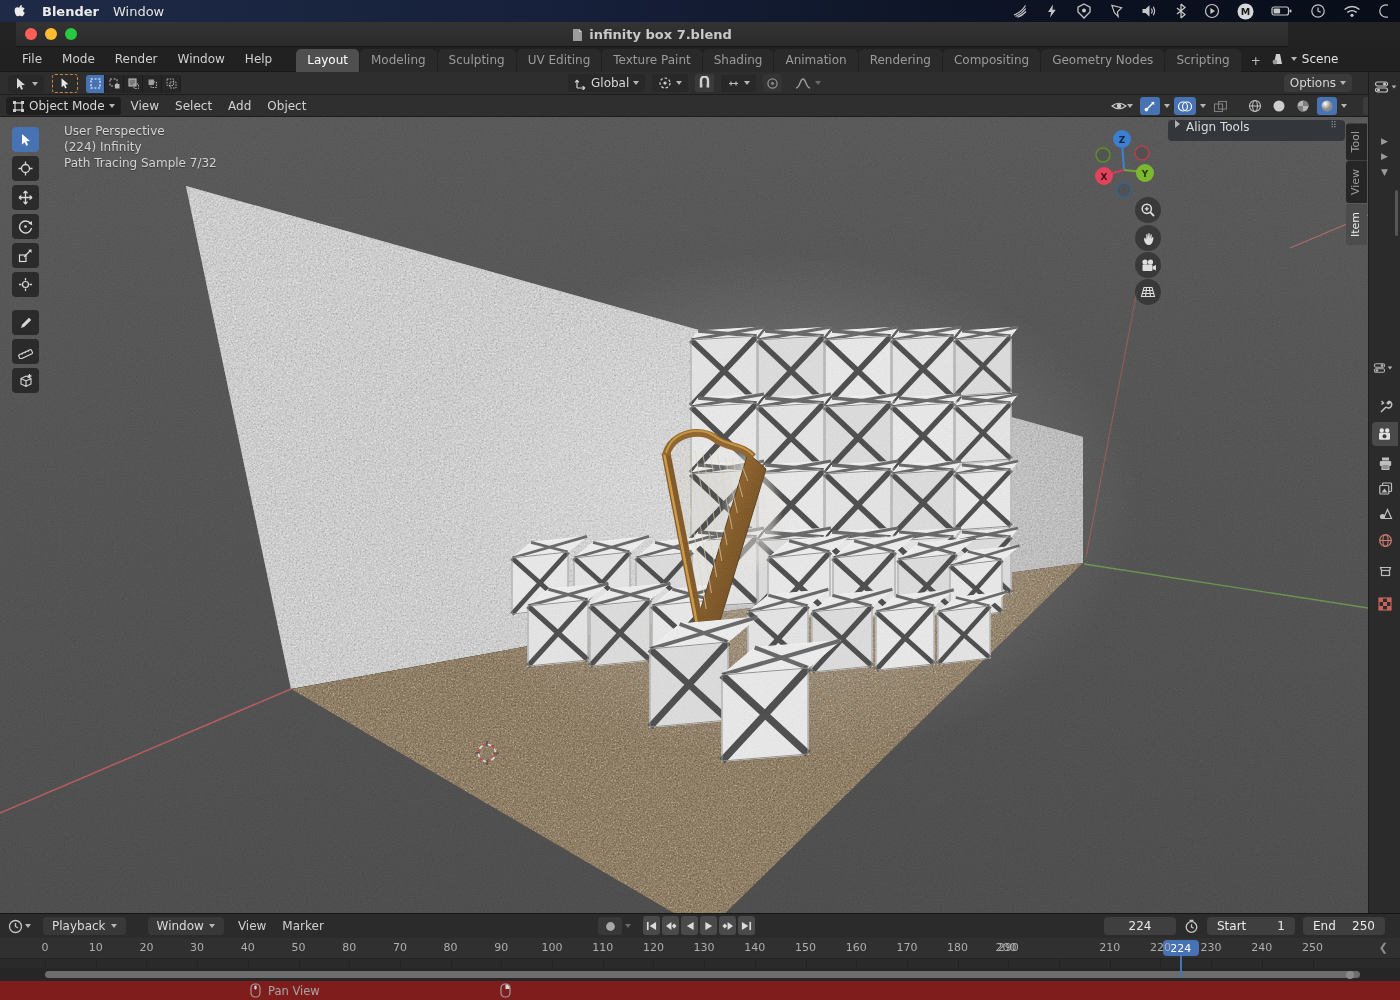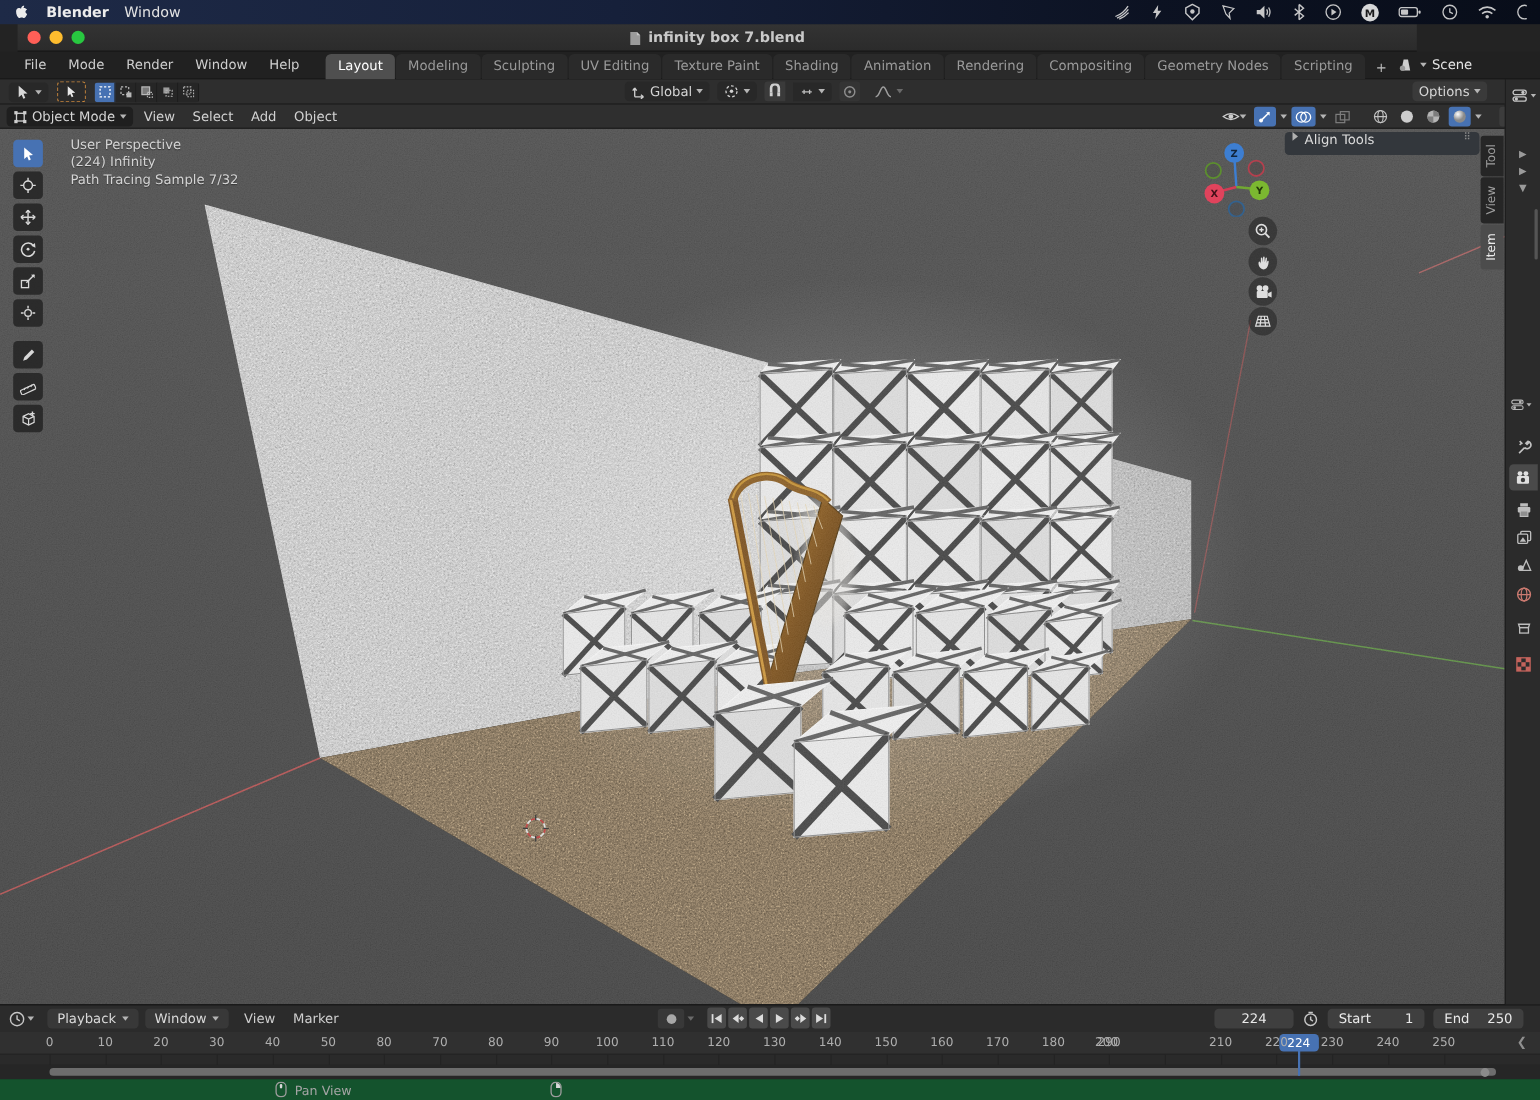--- a/index.html
+++ b/index.html
@@ -80,21 +80,21 @@
   .ruler{position:absolute;top:24px;left:0;width:1400px;height:20px;background:#303030}
   .tick-label{position:absolute;top:3px;transform:translateX(-50%);color:#aeaeae;font-size:11px}
   .track{position:absolute;top:44px;left:0;width:1400px;height:10px;background:#2a2a2a;border-top:1px solid #242424}
   .gridline{position:absolute;top:0;width:1px;height:10px;background:#232323}
   .scrollstrip{position:absolute;top:54px;left:0;width:1400px;height:13px;background:#262626}
   .hscroll{position:absolute;left:45px;top:3px;width:1315px;height:7px;border-radius:4px;background:#6d6d6d}
   .playhead-badge{position:absolute;top:2px;width:36px;height:16px;background:#4772b3;border-radius:4px;color:#fff;font-size:11px;display:flex;align-items:center;justify-content:center}
   .playhead-line{position:absolute;width:2px;background:#4772b3}
 
   
-  .statusbar{position:absolute;top:980px;left:0;width:1400px;height:20px;background:#14532d;border-top:1px solid #141414;display:flex;align-items:center;color:#a5a5a5;font-size:11.5px}
+  .statusbar{position:absolute;top:980px;left:0;width:1400px;height:20px;background:#7f1d1d;border-top:1px solid #141414;display:flex;align-items:center;color:#a5a5a5;font-size:11.5px}
 </style>
 </head>
 <body>
 
 <div class="screen">
 
   <div class="macbar">
     <svg width="14" height="16" viewBox="0 0 16 16">
         <path fill="#ececec" d="M11.3 1.2c-.8.1-1.8.6-2.3 1.3-.5.6-.9 1.5-.7 2.4.9 0 1.8-.5 2.3-1.2.5-.6.9-1.5.7-2.5zM12.7 8.3c0-1.5.9-2.3 1.7-2.9-.8-1.1-2-1.7-3.1-1.7-1.3 0-1.9.6-2.8.6-.9 0-1.6-.6-2.7-.6C4.4 3.7 3 5 3 7.4c0 1.5.3 3 1 4.4.6 1.2 1.3 2.3 2.3 2.3.9 0 1.3-.6 2.5-.6s1.5.6 2.5.6 1.7-1.1 2.3-2.2c.4-.8.6-1.2.9-2-1.1-.5-1.8-1.5-1.8-2.6z"></path>
       </svg>
@@ -1038,21 +1038,21 @@
 
   <div class="timeline">
     <div class="tl-header">
       <span class="row" style="gap:2px">
         <svg width="15" height="15" viewBox="0 0 15 15">
             <circle cx="7.5" cy="7.5" r="6" stroke="#c6c6c6" stroke-width="1.3" fill="none"></circle>
             <path d="M7.5 4 V7.5 L10 9" stroke="#c6c6c6" stroke-width="1.3" fill="none"></path>
           </svg>
         <i class="chev"></i>
       </span>
-      <span id="tl-dropdowns" class="row" style="gap:6px;margin-left:6px">
+      <span id="tl-dropdowns" class="row" style="gap:22px;margin-left:6px">
           <span class="tl-btn">
             <span>Playback</span>
             <i class="chev"></i>
           </span>
           <span class="tl-btn">
             <span>Window</span>
             <i class="chev"></i>
           </span>
         </span>
       <span id="tl-menus" class="row">

